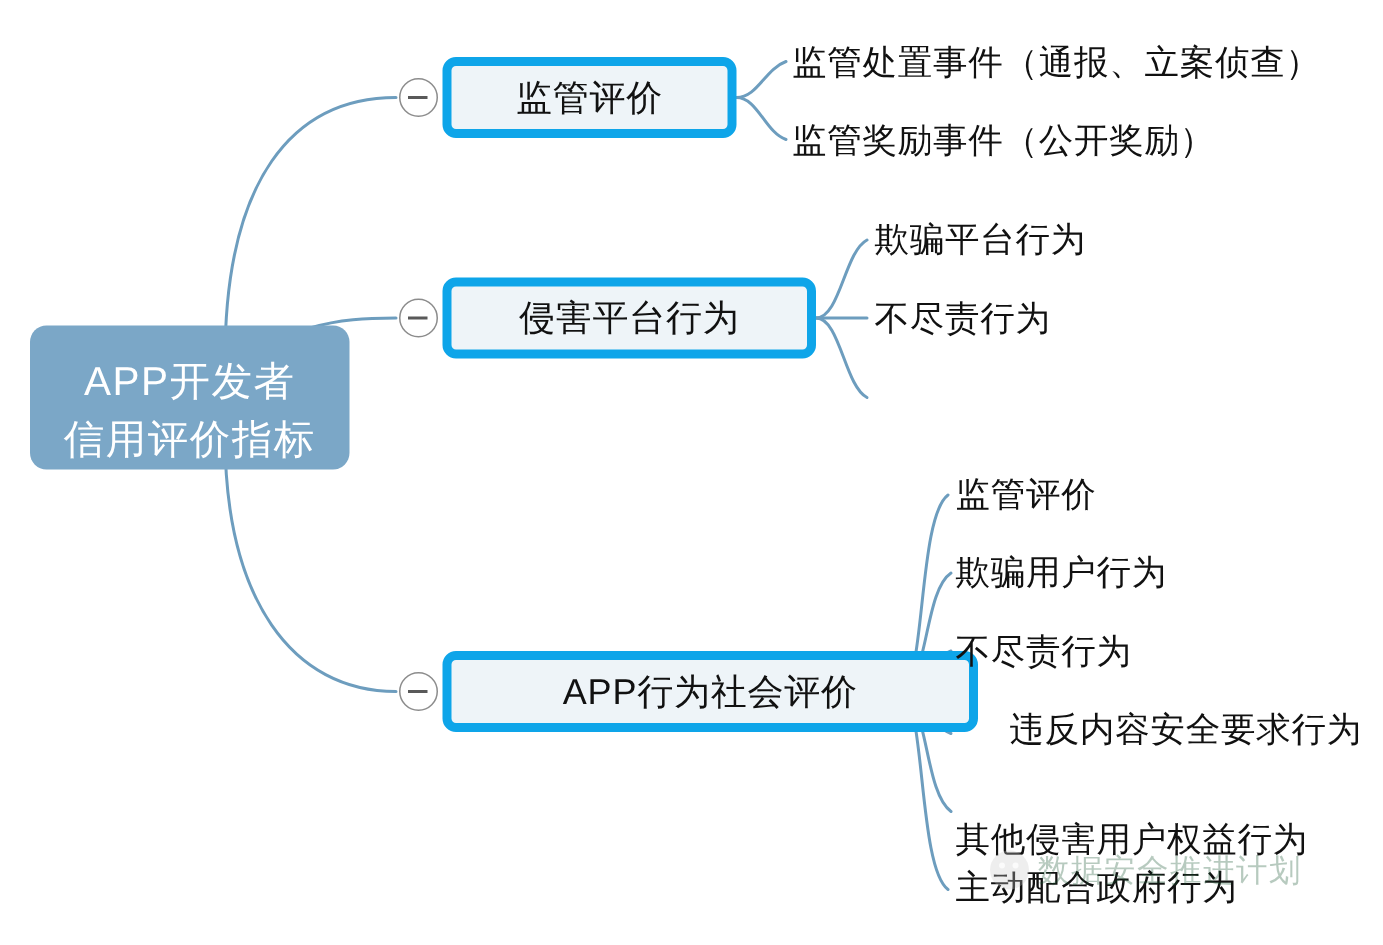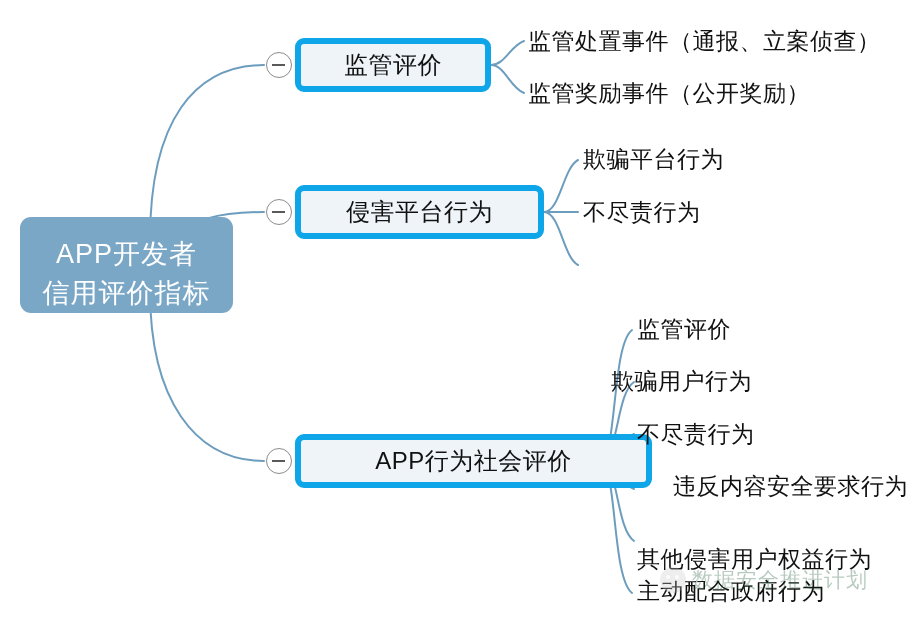--- a/index.html
+++ b/index.html
@@ -184,21 +184,21 @@
   <div class="collapse-toggle" id="toggle-1"></div>
   <div class="collapse-toggle" id="toggle-2"></div>
 
   <div class="leaf-label" style="left:528px; top:78px;">监管奖励事件（公开奖励）</div>
   <div class="leaf-label" style="left:528px; top:26px;">监管处置事件（通报、立案侦查）</div>
 
   <div class="leaf-label" style="left:583px; top:197px;">不尽责行为</div>
   <div class="leaf-label" style="left:583px; top:144px;">欺骗平台行为</div>
 
   <div class="leaf-label" style="left:637px; top:314px;">监管评价</div>
-  <div class="leaf-label" style="left:611px; top:366px;">欺骗用户行为</div>
+  <div class="leaf-label" style="left:637px; top:366px;">欺骗用户行为</div>
   <div class="leaf-label" style="left:637px; top:419px;">不尽责行为</div>
   <div class="leaf-label" style="left:637px; top:471px;margin-left:36px;">违反内容安全要求行为</div>
   <div class="leaf-label" style="left:637px; top:524px;margin-top:20px;">其他侵害用户权益行为</div>
   <div class="leaf-label" style="left:637px; top:576px;">主动配合政府行为</div>
 
   <div class="watermark">
     <span class="watermark-logo"></span>
     <span class="watermark-text">数据安全推进计划</span>
   </div>
 

